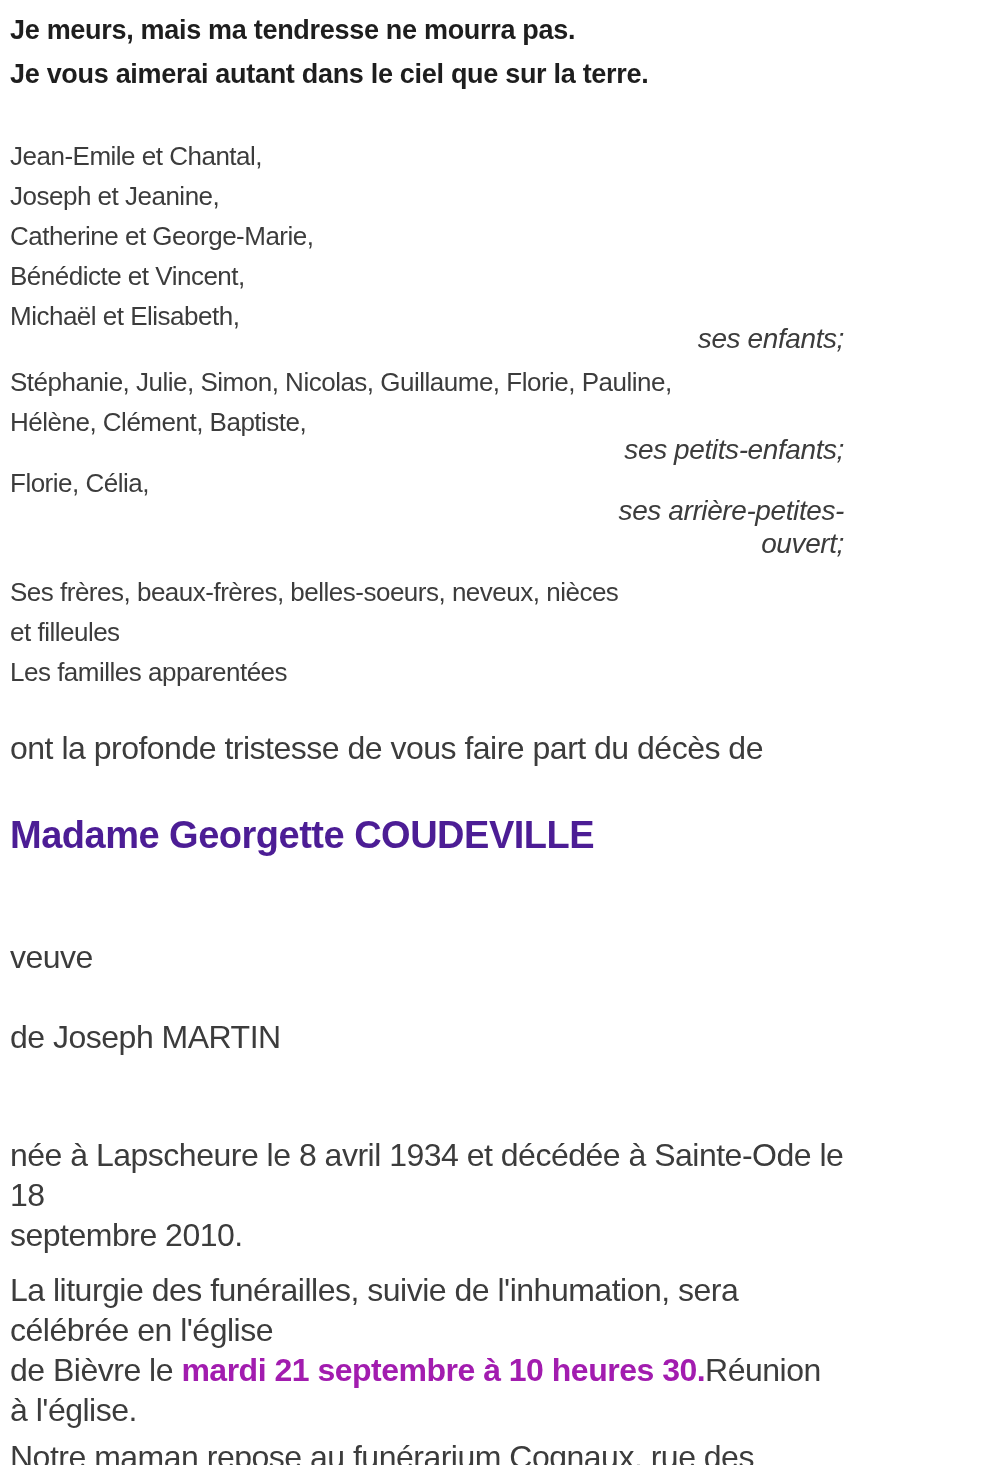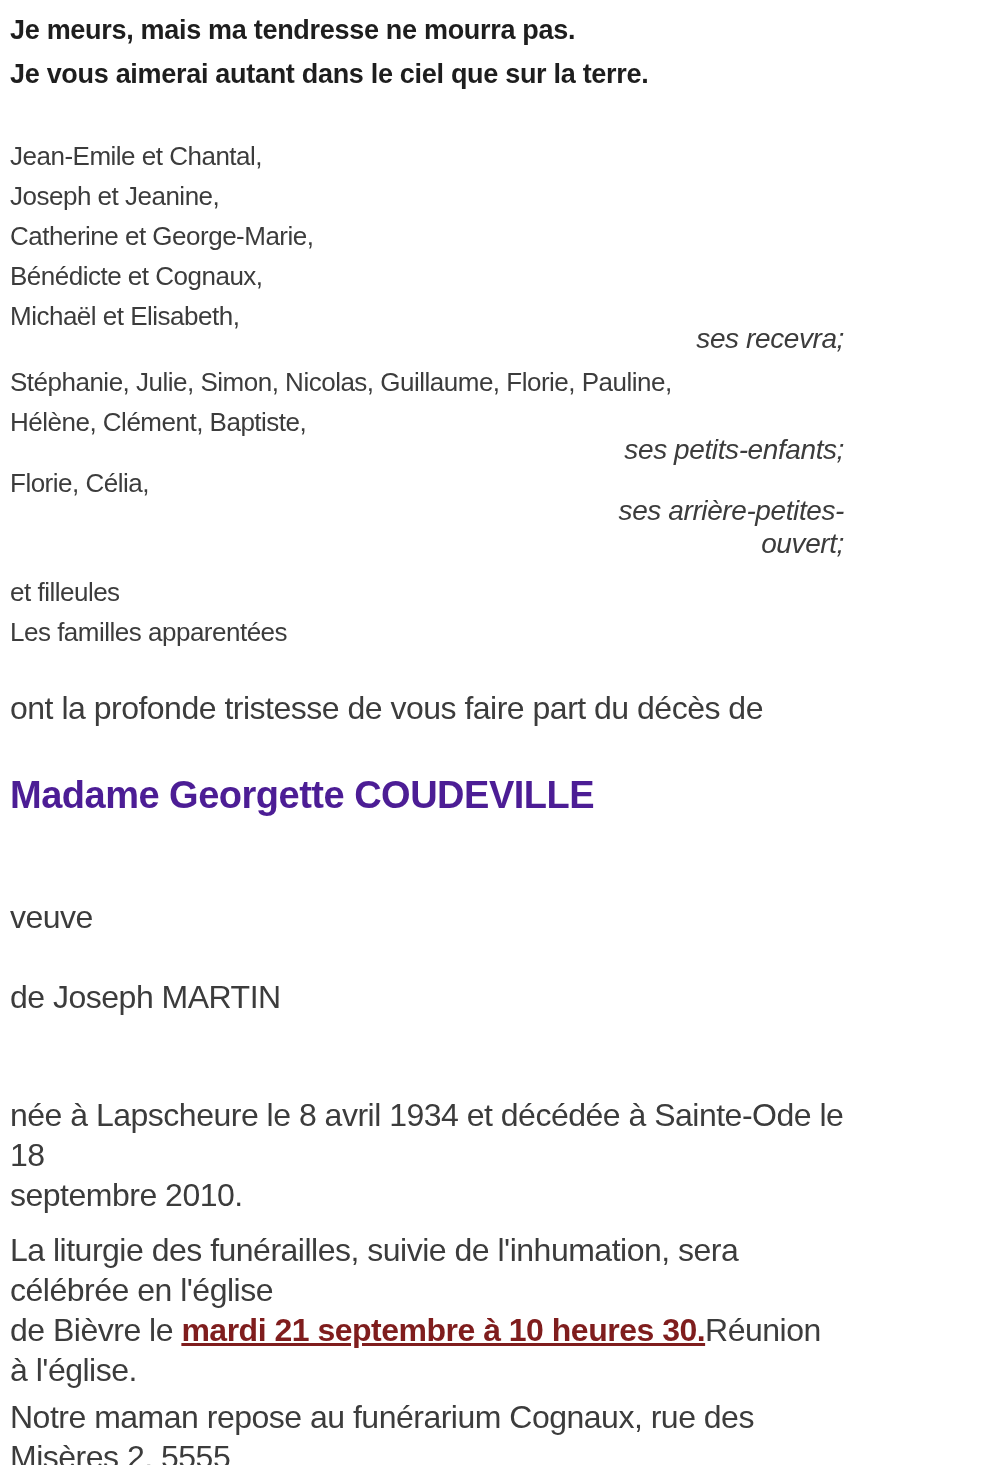--- a/index.html
+++ b/index.html
@@ -69,54 +69,55 @@
     letter-spacing: -0.5px;
     color: #4c1d95;
   }
 
   .widow       { margin-top: 38px; }
   .dates       { margin-top: 38px; }
   .funeral     { margin-top: 15px; }
   .visitation  { margin-top: 7px; }
   .condolences { margin-top: 8px; }
 
-  .funeral b { font-weight: 700; color: #7f1d1d; text-decoration: underline; }
+  .funeral b { font-weight: 700; color: #a21caf; }
 </style>
 </head>
 <body>
 
 <div class="page">
 
   <div class="epigraph">
     <p>Je meurs, mais ma tendresse ne mourra pas.</p>
     <p>Je vous aimerai autant dans le ciel que sur la terre.</p>
   </div>
 
   <div class="names group-children">
     <p>Jean-Emile et Chantal,</p>
     <p>Joseph et Jeanine,</p>
     <p>Catherine et George-Marie,</p>
-    <p>Bénédicte et Cognaux,</p>
+    <p>Bénédicte et Vincent,</p>
     <p>Michaël et Elisabeth,</p>
   </div>
-  <p class="attr attr-children">ses recevra;</p>
+  <p class="attr attr-children">ses enfants;</p>
 
   <div class="names group-grandchildren">
     <p>Stéphanie, Julie, Simon, Nicolas, Guillaume, Florie, Pauline,</p>
     <p>Hélène, Clément, Baptiste,</p>
   </div>
   <p class="attr attr-grandchildren">ses petits-enfants;</p>
 
   <div class="names group-greatgrand">
     <p>Florie, Célia,</p>
   </div>
   <p class="attr attr-greatgrand">ses arrière-petites-
 ouvert;</p>
 
   <div class="names group-relatives">
+    <p>Ses frères, beaux-frères, belles-soeurs, neveux, nièces</p>
     <p>et filleules</p>
     <p>Les familles apparentées</p>
   </div>
 
   <p class="body-text intro">ont la profonde tristesse de vous faire part du décès de</p>
 
   <h1 class="deceased">Madame Georgette COUDEVILLE</h1>
 
   <div class="body-text widow">
     <p>veuve</p>

